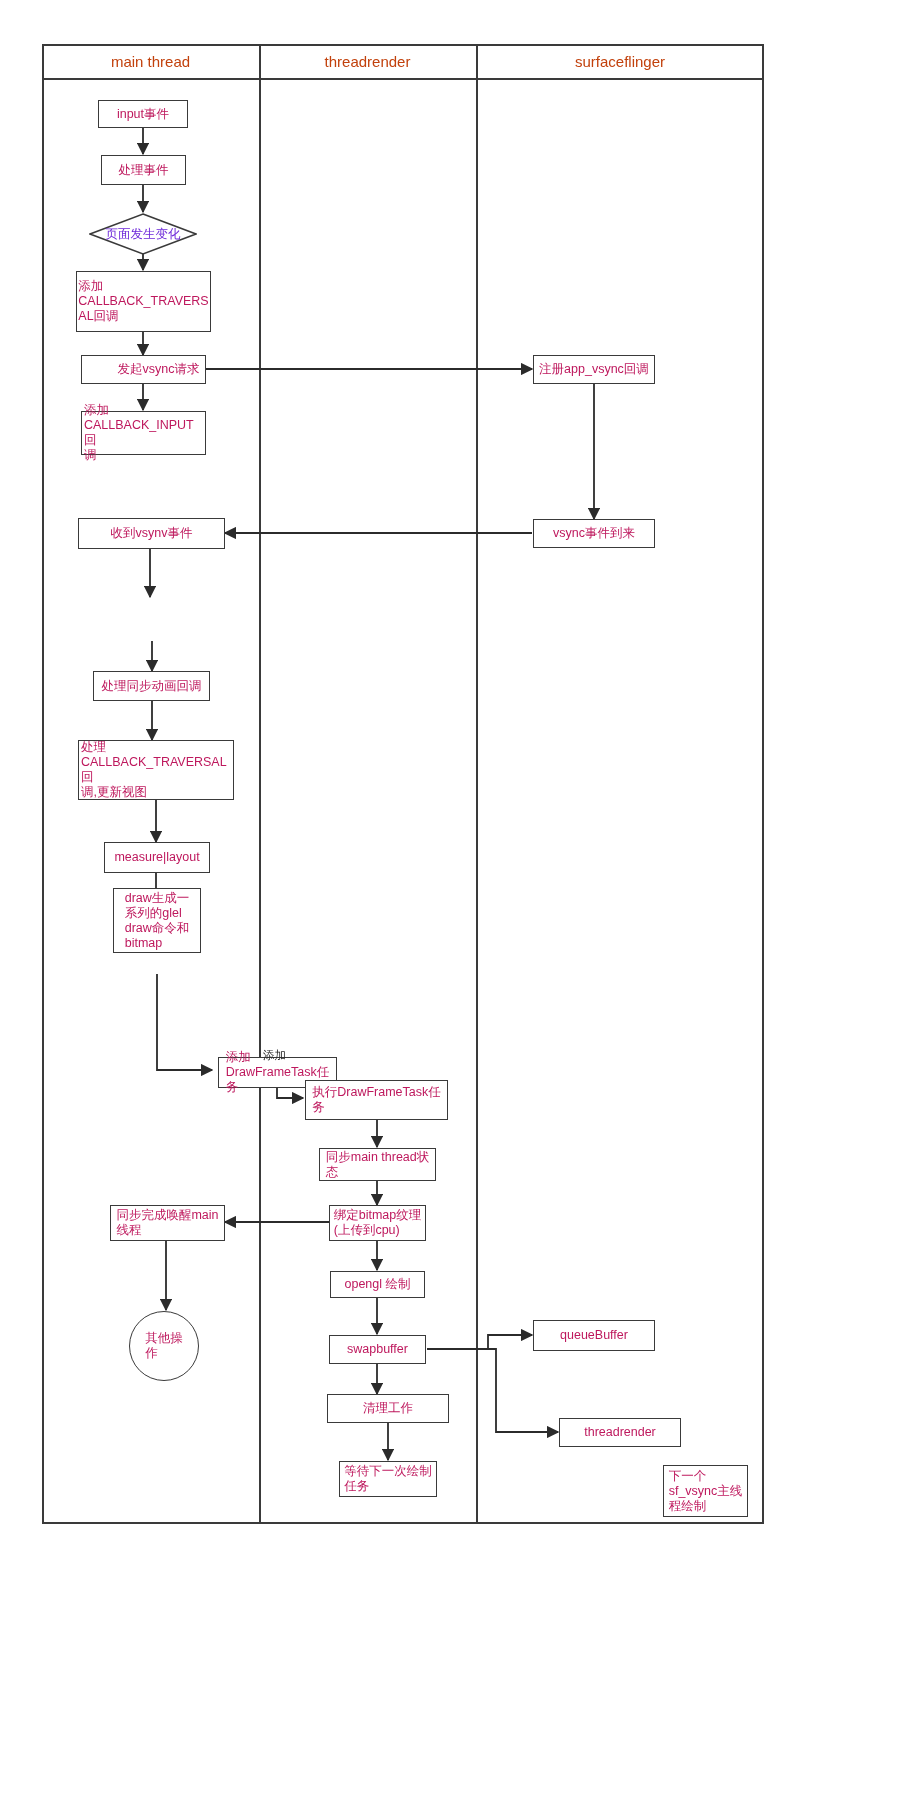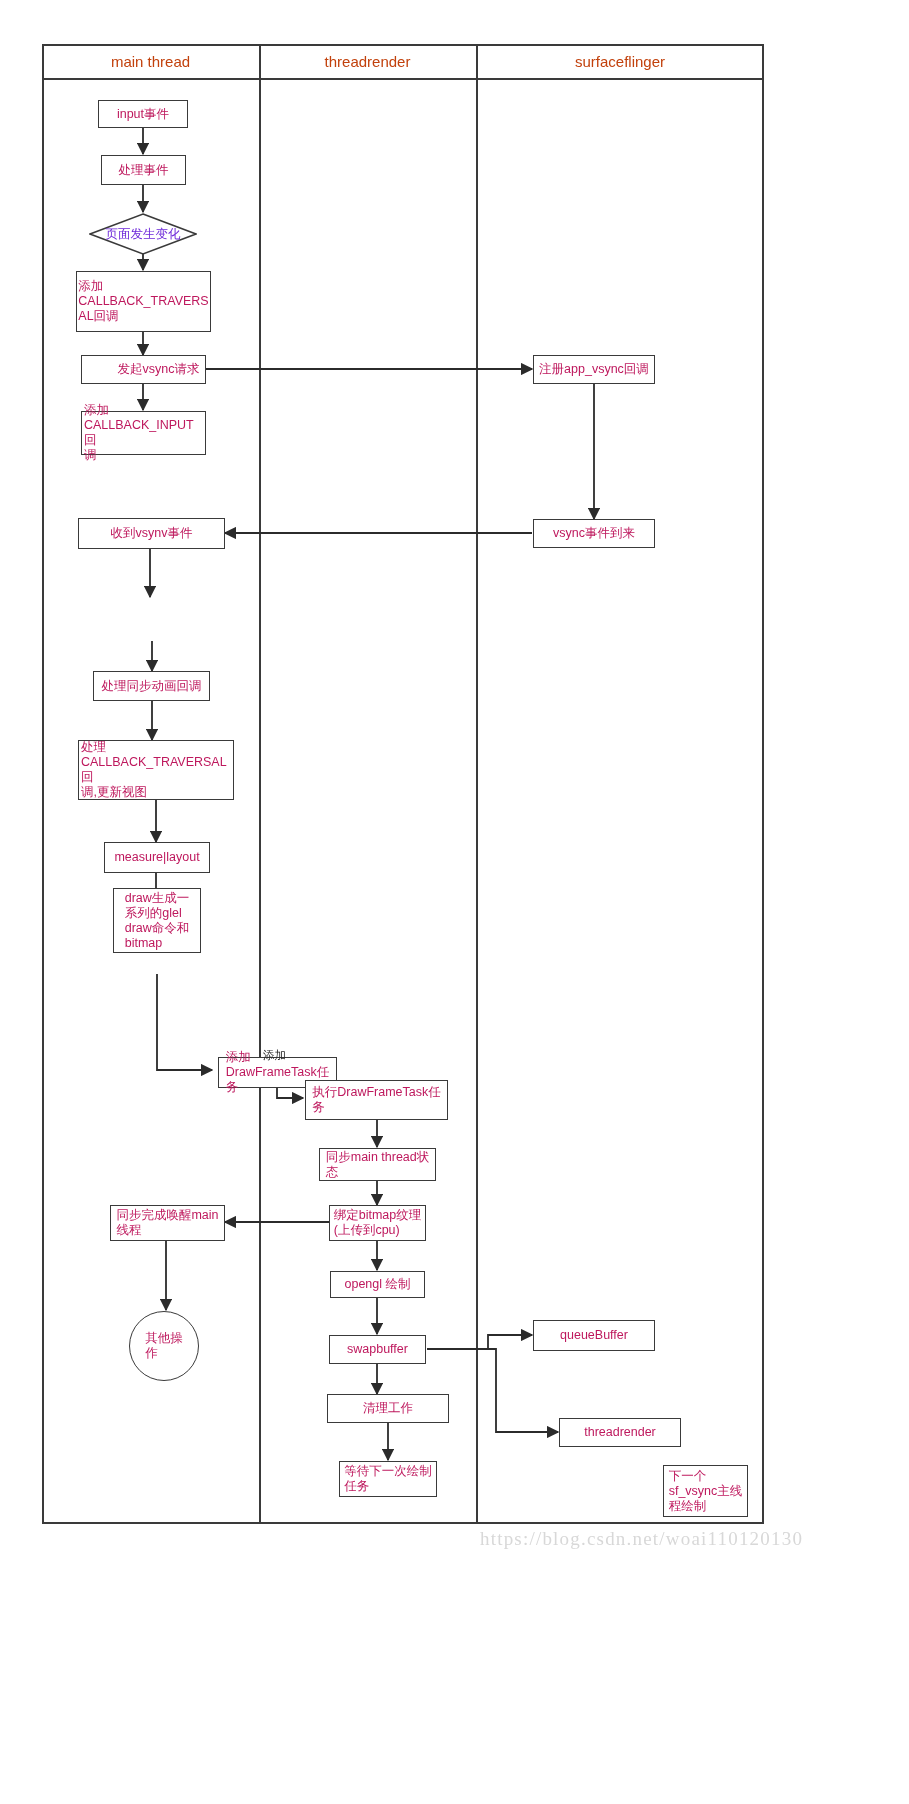--- a/index.html
+++ b/index.html
@@ -258,15 +258,14 @@
   <div class="node" style="left:533px; top:519px; width:122px; height:29px;">vsync事件到来</div>
 
   <div class="node" style="left:533px; top:1320px; width:122px; height:31px;">queueBuffer</div>
 
   <div class="node" style="left:559px; top:1418px; width:122px; height:29px;">threadrender</div>
 
   <div class="node" style="left:663px; top:1465px; width:85px; height:52px;">下一个
 sf_vsync主线
 程绘制</div>
 
-  <div class="watermark" style="left:480px; top:1528px;">https://blog.csdn.net/woai110120130</div>
 
 </div>
 
 </body></html>

